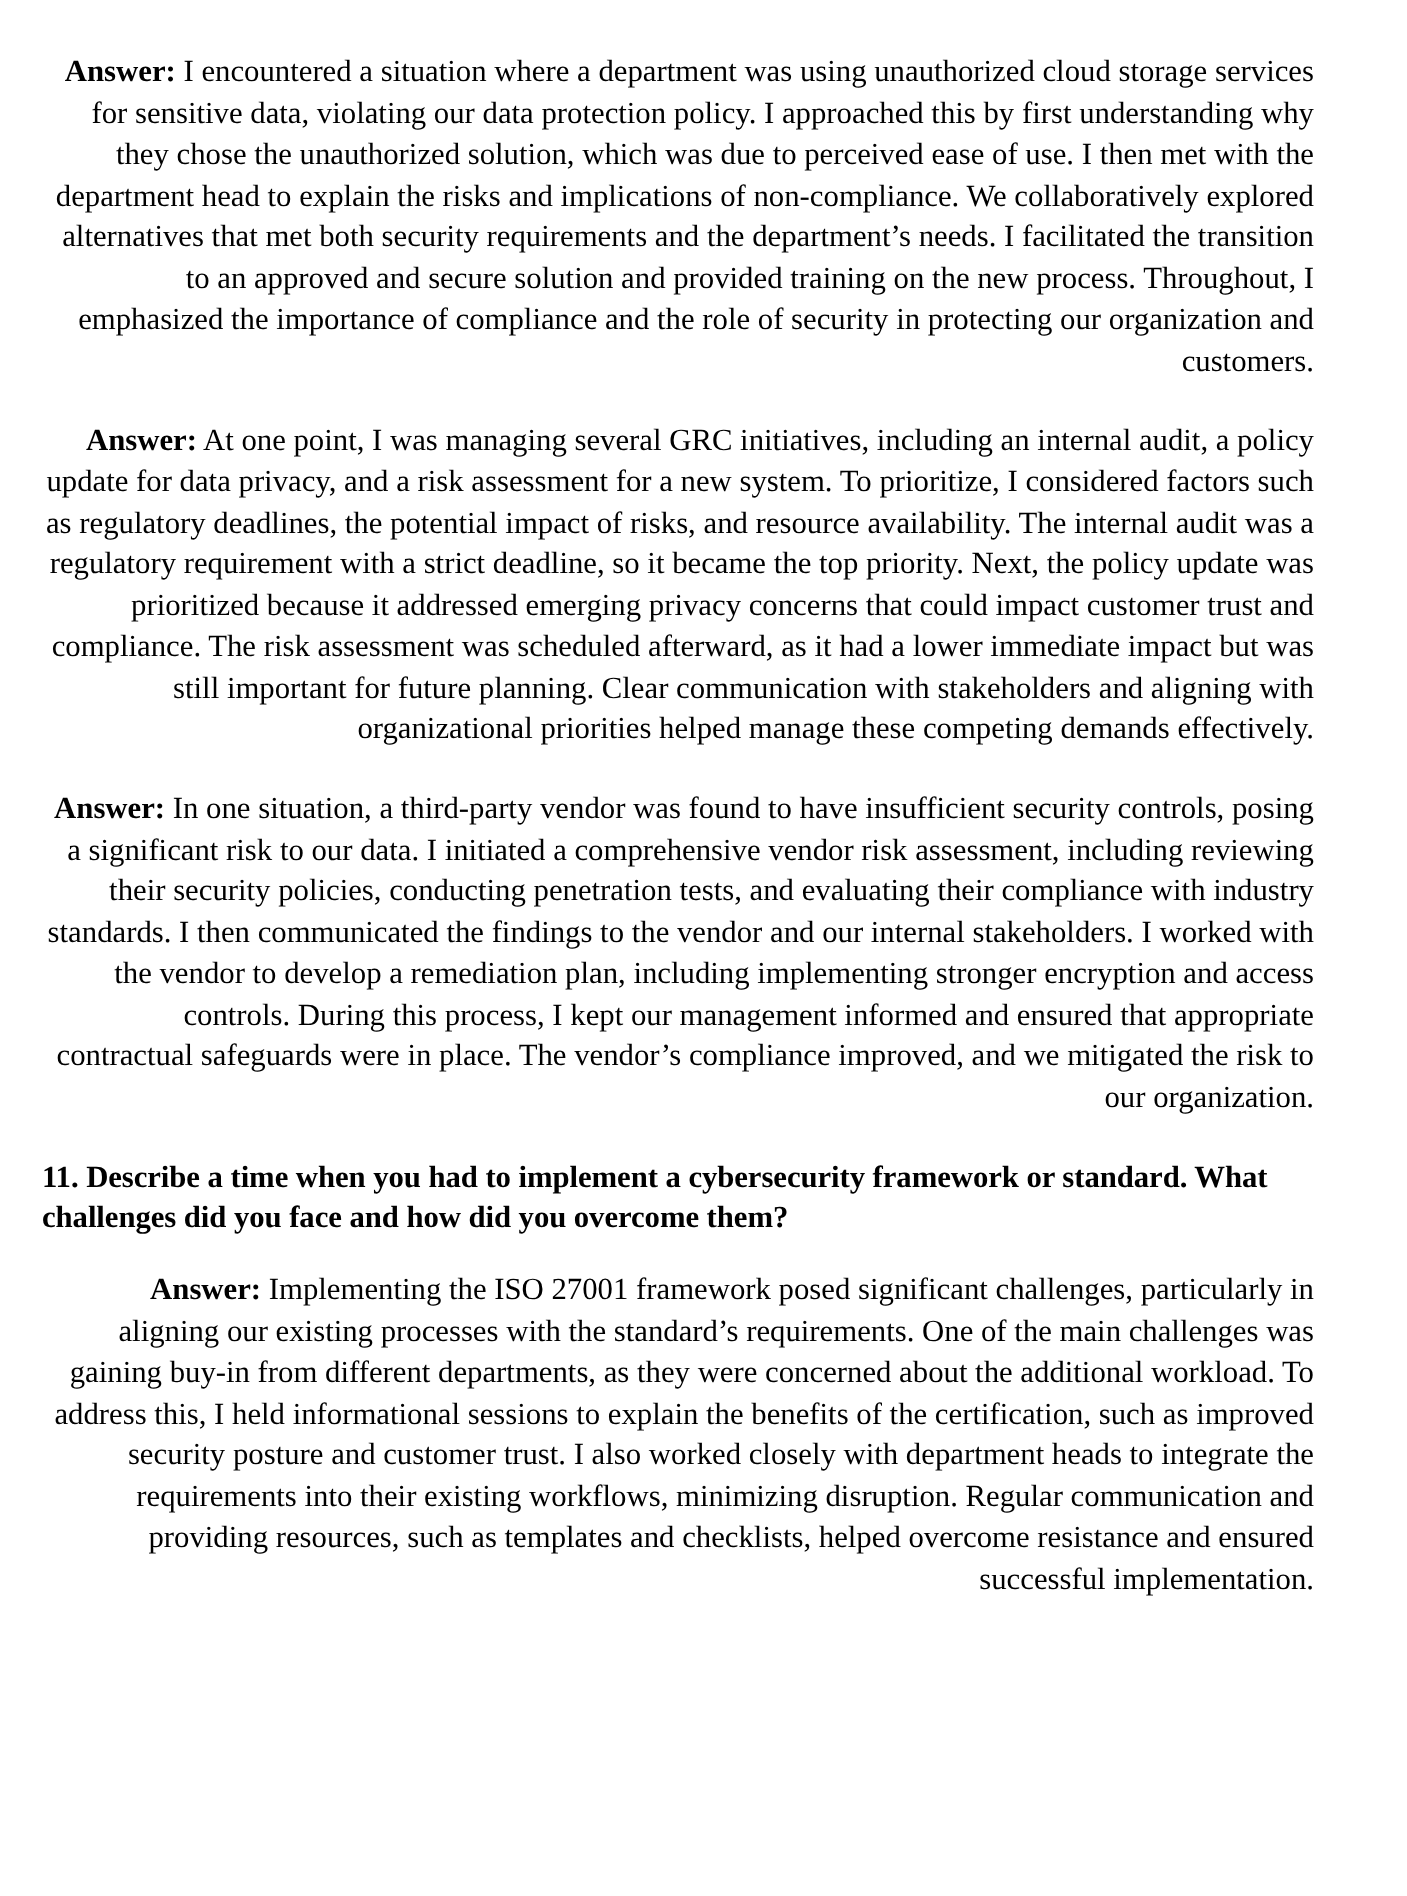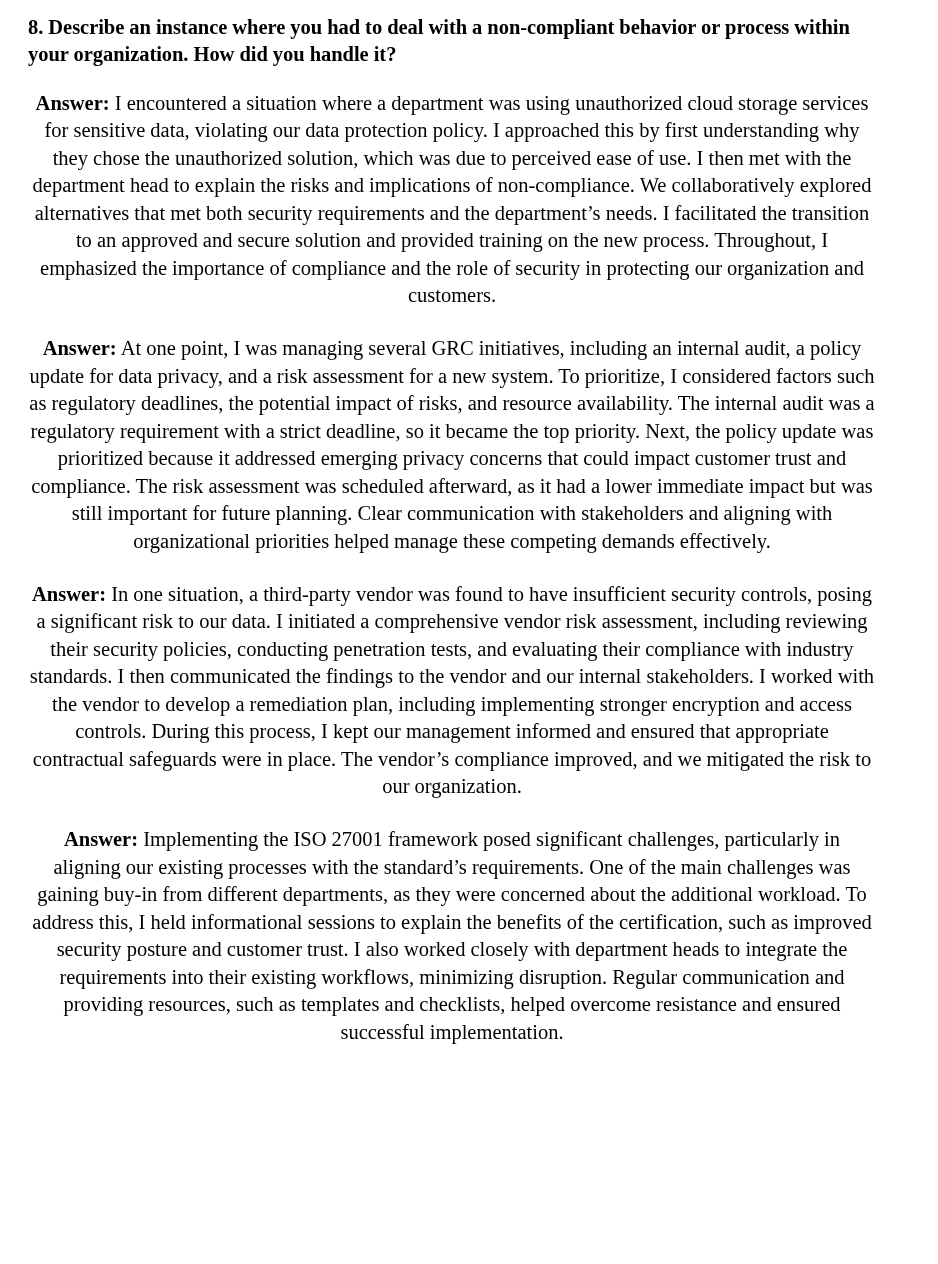--- a/index.html
+++ b/index.html
@@ -28,44 +28,44 @@
     font-size: 20.5px;
     line-height: 1.33;
     margin: 0 0 0 0;
     text-align: left;
     letter-spacing: -0.05px;
   }
   .answer {
     font-size: 20.5px;
     line-height: 1.345;
     margin: 21px 0 25px 0;
-    text-align: center;
+    text-align: right;
   }
   .answer .lead {
     font-weight: bold;
   }
   .qa-block:last-child .answer {
     margin-bottom: 0;
   }
 </style>
 </head>
 <body>
 
 <div class="page">
 
   <div class="qa-block">
-    <p class="question">8. Describe an instance where you had to deal with a non-compliant behavior or process within your organization. How did you handle it?</p>
     <p class="answer"><span class="lead">Answer:</span><span> I encountered a situation where a department was using unauthorized cloud storage services for sensitive data, violating our data protection policy. I approached this by first understanding why they chose the unauthorized solution, which was due to perceived ease of use. I then met with the department head to explain the risks and implications of non-compliance. We collaboratively explored alternatives that met both security requirements and the department’s needs. I facilitated the transition to an approved and secure solution and provided training on the new process. Throughout, I emphasized the importance of compliance and the role of security in protecting our organization and customers.</span></p>
   </div>
 
   <div class="qa-block">
     <p class="answer"><span class="lead">Answer:</span><span> At one point, I was managing several GRC initiatives, including an internal audit, a policy update for data privacy, and a risk assessment for a new system. To prioritize, I considered factors such as regulatory deadlines, the potential impact of risks, and resource availability. The internal audit was a regulatory requirement with a strict deadline, so it became the top priority. Next, the policy update was prioritized because it addressed emerging privacy concerns that could impact customer trust and compliance. The risk assessment was scheduled afterward, as it had a lower immediate impact but was still important for future planning. Clear communication with stakeholders and aligning with organizational priorities helped manage these competing demands effectively.</span></p>
   </div>
 
   <div class="qa-block">
     <p class="answer"><span class="lead">Answer:</span><span> In one situation, a third-party vendor was found to have insufficient security controls, posing a significant risk to our data. I initiated a comprehensive vendor risk assessment, including reviewing their security policies, conducting penetration tests, and evaluating their compliance with industry standards. I then communicated the findings to the vendor and our internal stakeholders. I worked with the vendor to develop a remediation plan, including implementing stronger encryption and access controls. During this process, I kept our management informed and ensured that appropriate contractual safeguards were in place. The vendor’s compliance improved, and we mitigated the risk to our organization.</span></p>
   </div>
 
   <div class="qa-block">
+    <p class="question">11. Describe a time when you had to implement a cybersecurity framework or standard. What challenges did you face and how did you overcome them?</p>
     <p class="answer"><span class="lead">Answer:</span><span> Implementing the ISO 27001 framework posed significant challenges, particularly in aligning our existing processes with the standard’s requirements. One of the main challenges was gaining buy-in from different departments, as they were concerned about the additional workload. To address this, I held informational sessions to explain the benefits of the certification, such as improved security posture and customer trust. I also worked closely with department heads to integrate the requirements into their existing workflows, minimizing disruption. Regular communication and providing resources, such as templates and checklists, helped overcome resistance and ensured successful implementation.</span></p>
   </div>
 
 </div>
 
 </body></html>

